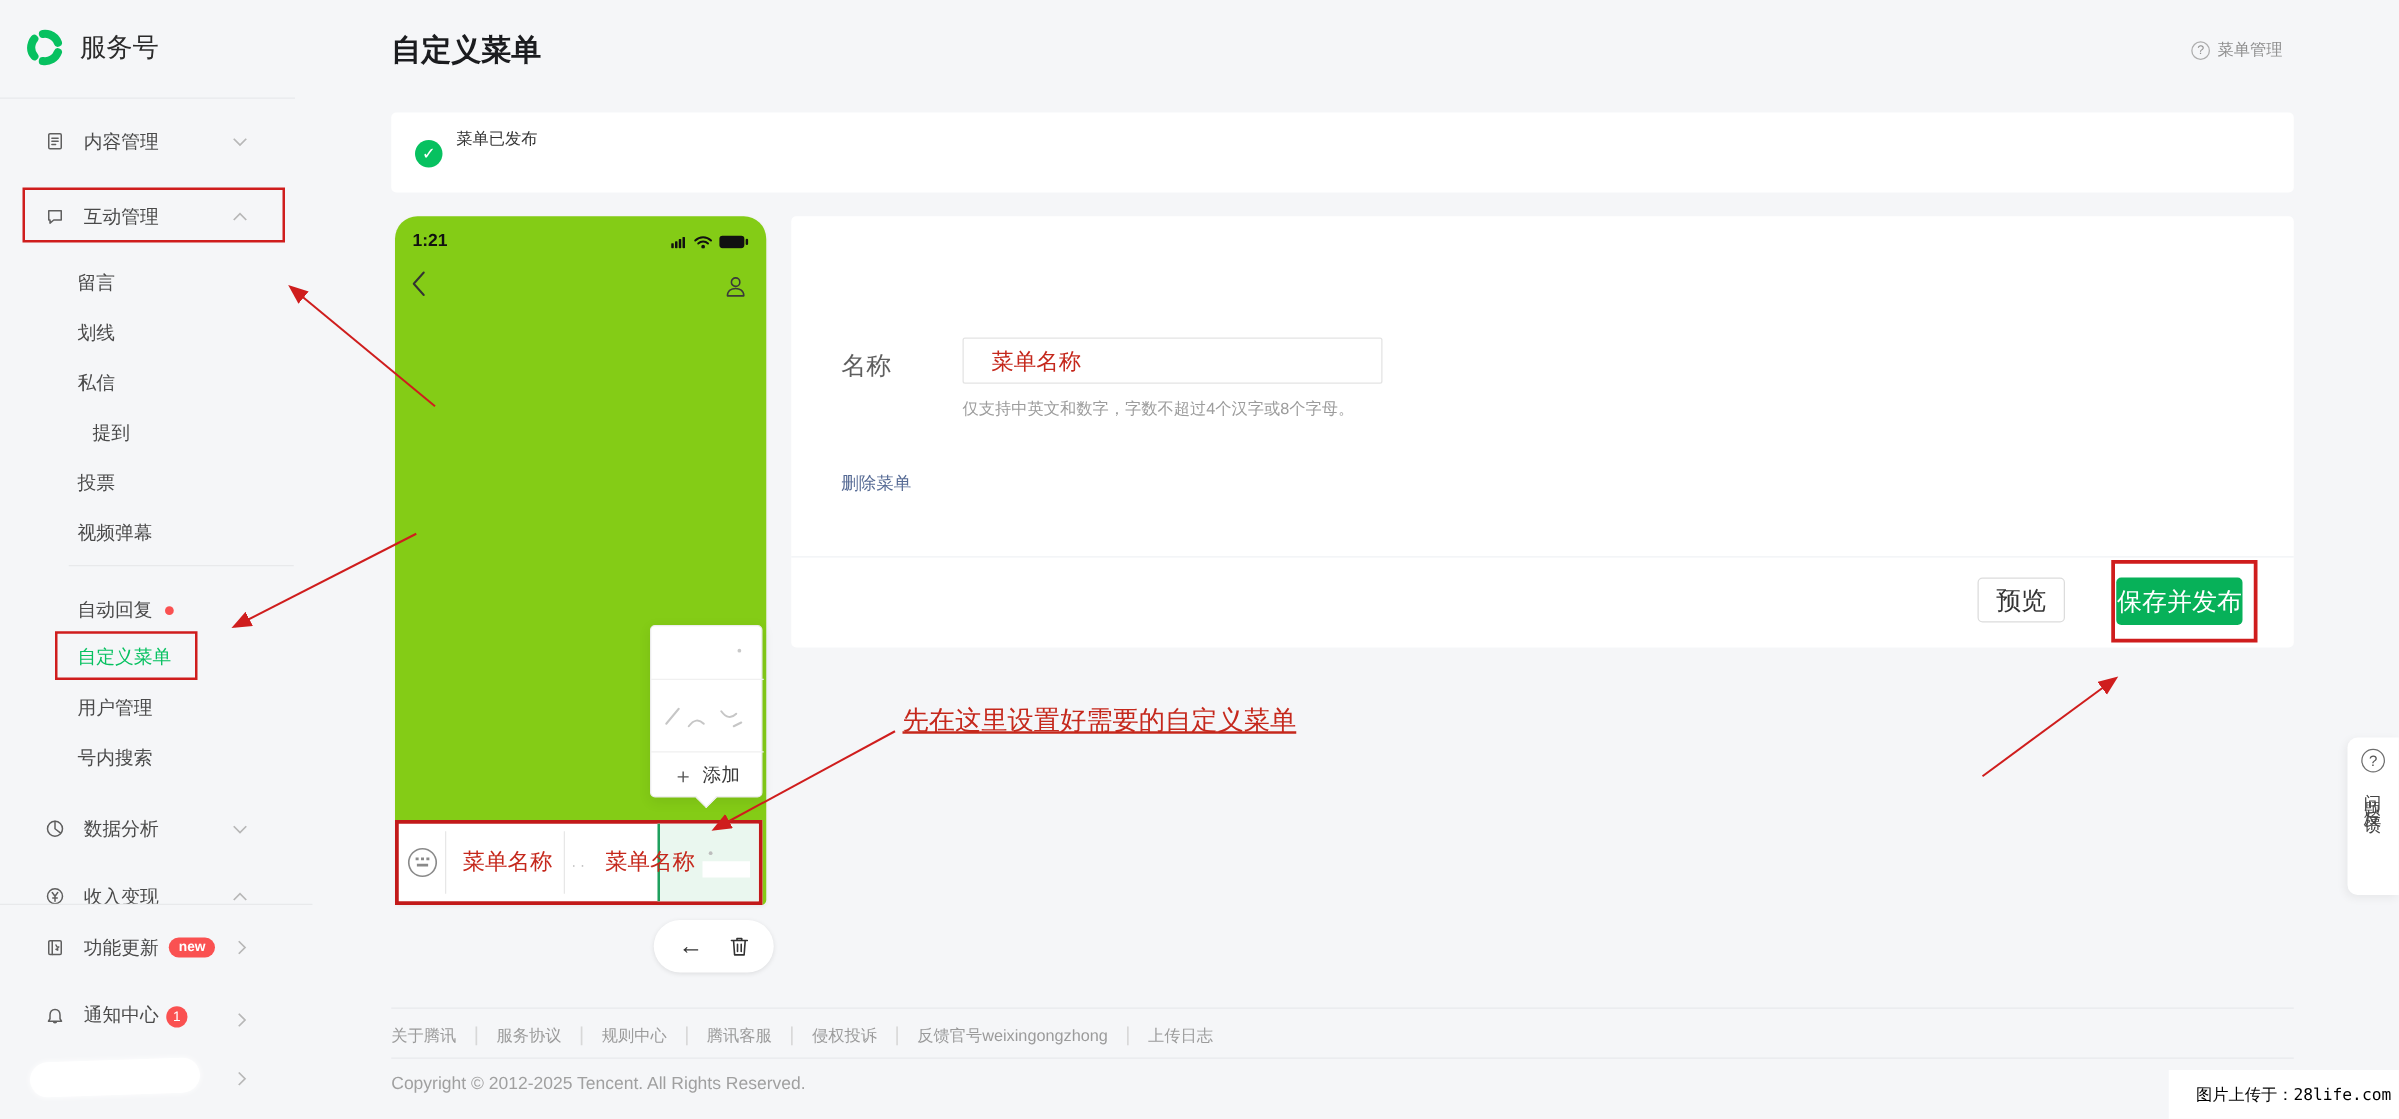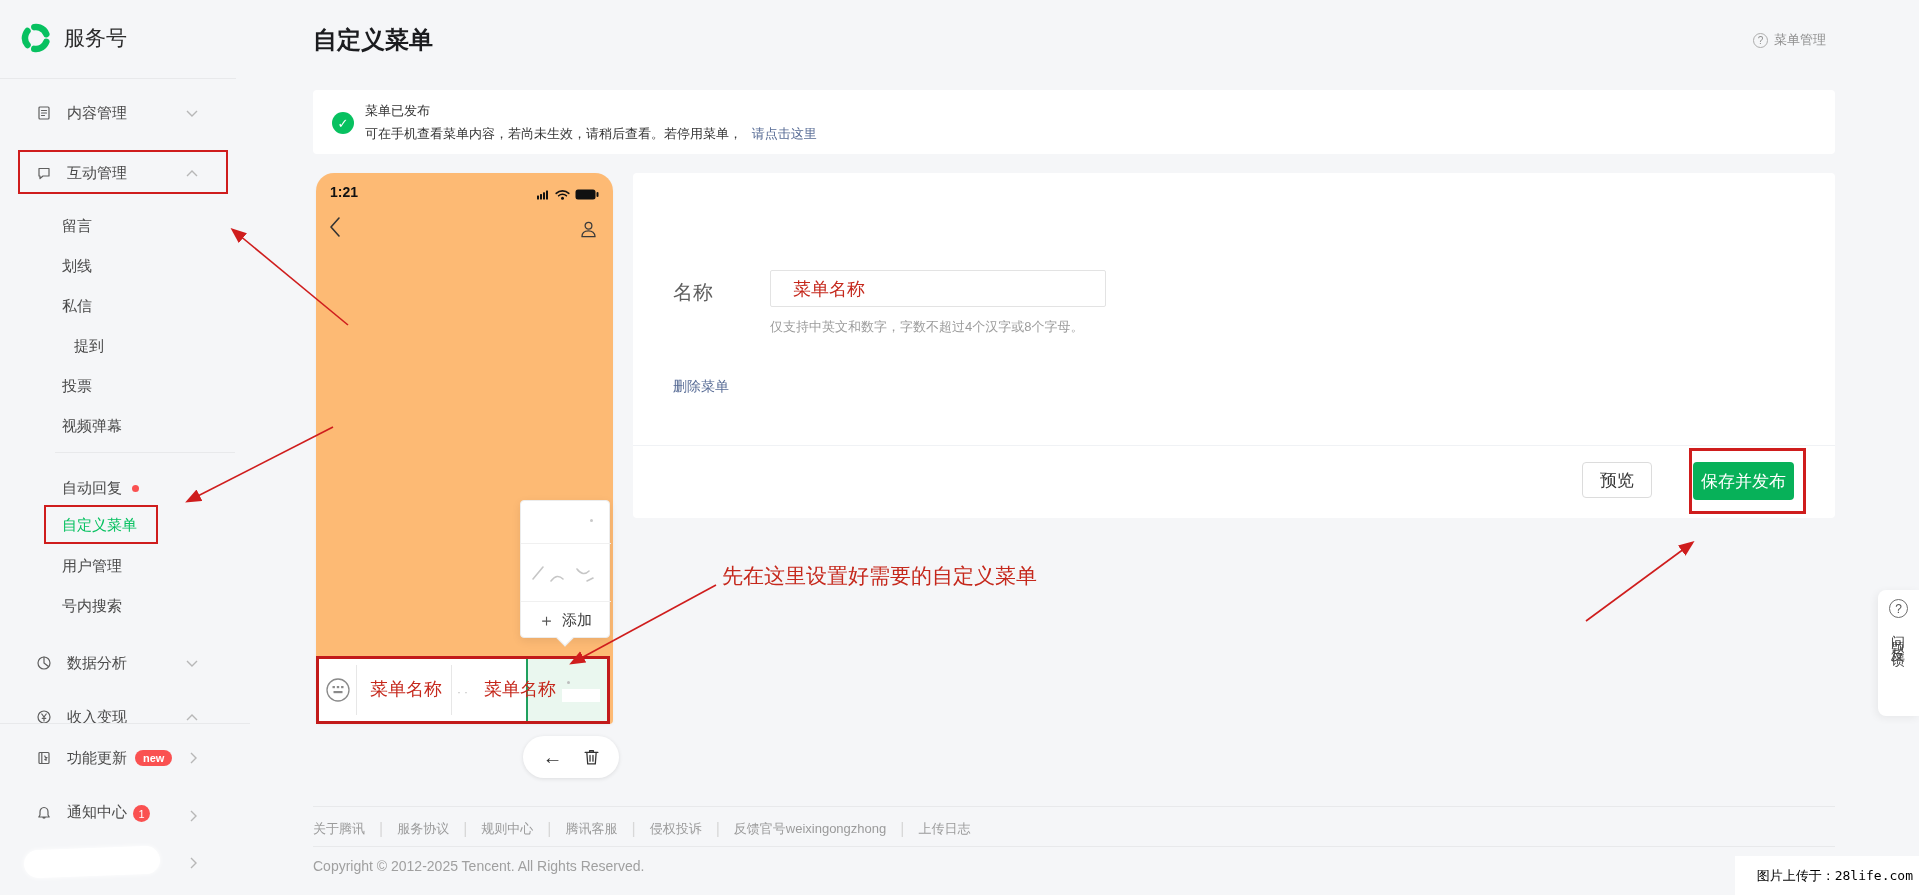--- a/index.html
+++ b/index.html
@@ -17,21 +17,21 @@
   .dot { width:7px; height:7px; border-radius:50%; background:#fa5151; margin-left:10px; }
   .badge-new { background:#fa5151; color:#fff; font-size:11px; font-weight:bold; border-radius:10px; padding:2px 8px; margin-left:8px; }
   .badge-num { background:#fa5151; color:#fff; font-size:11px; width:17px; height:17px; border-radius:50%; display:flex; align-items:center; justify-content:center; margin-left:6px; }
   .hline { position:absolute; height:1px; background:#e8e9eb; }
   .redbox { position:absolute; border:2px solid #cf1d1d; pointer-events:none; }
   .redbox3 { position:absolute; border:3px solid #cf1d1d; pointer-events:none; }
   .red-serif { font-family:"DejaVu Serif","Liberation Serif",serif; color:#c5281c; }
   .link { color:#576b95; cursor:pointer; }
   .icon-stroke { stroke:#5f5f5f; stroke-width:1.2; fill:none; stroke-linecap:round; stroke-linejoin:round; }
   .chev-svg { stroke:#b7b7b7; stroke-width:1.4; fill:none; }
-  .btn { display:flex; align-items:center; justify-content:center; font-size:17px; border-radius:4px; cursor:pointer; }
+  .btn { display:flex; align-items:center; justify-content:center; font-size:20px; border-radius:4px; cursor:pointer; }
   .vdiv { position:absolute; width:1px; background:#e7e7e7; }
   .footer-sep { color:#d8d8d8; margin:0 14px; }
   .footer-link { color:#9b9b9b; font-size:13px; cursor:pointer; }
 </style>
 </head>
 <body>
 
 <div class="abs" style="left:0;top:0;width:250px;height:895px;">
 
   <div class="abs" style="left:20px;top:22px;display:flex;align-items:center;">
@@ -189,27 +189,23 @@
 <div class="abs" style="left:313px;top:24px;font-size:24px;font-weight:600;color:#1b1c1f;">自定义菜单</div>
 
 <div class="abs" style="left:1753px;top:31px;display:flex;align-items:center;color:#8f8f8f;font-size:13px;cursor:pointer;">
   <span style="width:15px;height:15px;border:1px solid #adadad;border-radius:50%;display:flex;align-items:center;justify-content:center;font-size:10px;margin-right:6px;">?</span>
   <span>菜单管理</span>
 </div>
 
 <div class="card abs" style="left:313px;top:90px;width:1522px;height:64px;">
   <div class="abs" style="left:19px;top:22px;width:22px;height:22px;border-radius:50%;background:#07c160;color:#fff;display:flex;align-items:center;justify-content:center;font-size:13px;font-weight:bold;">✓</div>
   <div class="abs" style="left:52px;top:12px;font-size:13px;color:#353535;">菜单已发布</div>
-  <div class="abs" style="left:52px;top:35px;font-size:13px;color:#353535;">
-    <span>可在手机查看菜单内容，若尚未生效，请稍后查看。若停用菜单，</span>
-    <span class="link" style="margin-left:6px;">请点击这里</span>
-  </div>
-</div>
-
-<div class="abs" style="left:316px;top:173px;width:297px;height:551px;background:#fdba74;border-radius:18px 18px 4px 4px;box-shadow:0 1px 3px rgba(0,0,0,0.04);">
+</div>
+
+<div class="abs" style="left:316px;top:173px;width:297px;height:551px;background:#84cc16;border-radius:18px 18px 4px 4px;box-shadow:0 1px 3px rgba(0,0,0,0.04);">
   <div class="abs" style="left:14px;top:11px;font-size:14px;font-weight:bold;color:#111;">1:21</div>
   <div class="abs" style="right:14px;top:13px;display:flex;align-items:center;gap:5px;">
     <span><svg width="14" height="11" viewBox="0 0 12 11">
           <g fill="#111">
             <rect x="0" y="6.5" width="2" height="4" rx="0.5"></rect>
             <rect x="3" y="5" width="2" height="5.5" rx="0.5"></rect>
             <rect x="6" y="3.2" width="2" height="7.3" rx="0.5"></rect>
             <rect x="9" y="1.5" width="2" height="9" rx="0.5"></rect>
           </g>
         </svg></span>
@@ -289,21 +285,21 @@
   <div class="abs" style="left:137px;top:145px;font-size:13px;color:#9c9c9c;">仅支持中英文和数字，字数不超过4个汉字或8个字母。</div>
   <div class="abs link" style="left:40px;top:205px;font-size:14px;">删除菜单</div>
 
   <div class="hline" style="left:0;top:272px;width:1202px;background:#f0f2f5;"></div>
 
   <div class="btn abs" style="left:949px;top:289px;width:70px;height:36px;background:#fff;border:1px solid #dcdcdc;color:#333;">预览</div>
   <div class="btn abs" style="left:1060px;top:289px;width:101px;height:38px;background:#07b159;color:#fff;">保存并发布</div>
 </div>
 <div class="redbox3" style="left:1689px;top:448px;width:117px;height:66px;"></div>
 
-<div class="abs red-serif" style="left:722px;top:562px;font-size:21px;">先在这里设置好需要的自定义菜单</div>
+<div class="abs red-serif" style="left:722px;top:562px;font-size:21px;text-decoration:underline;">先在这里设置好需要的自定义菜单</div>
 
 <div class="abs" style="left:1878px;top:590px;width:41px;height:126px;background:#fff;border-radius:8px 0 0 8px;box-shadow:-2px 2px 8px rgba(0,0,0,0.06);display:flex;flex-direction:column;align-items:center;cursor:pointer;">
   <span style="margin-top:9px;width:19px;height:19px;border:1.3px solid #6e6e6e;border-radius:50%;display:flex;align-items:center;justify-content:center;font-size:12px;color:#555;">?</span>
   <span style="margin-top:6px;writing-mode:vertical-rl;text-orientation:upright;font-size:14px;color:#444;letter-spacing:6px;">问题反馈</span>
 </div>
 
 <div class="hline" style="left:313px;top:806px;width:1522px;"></div>
 <div class="abs" style="left:313px;top:820px;display:flex;align-items:center;">
   <span class="footer-link">关于腾讯</span>
     <span class="footer-sep">|</span>

